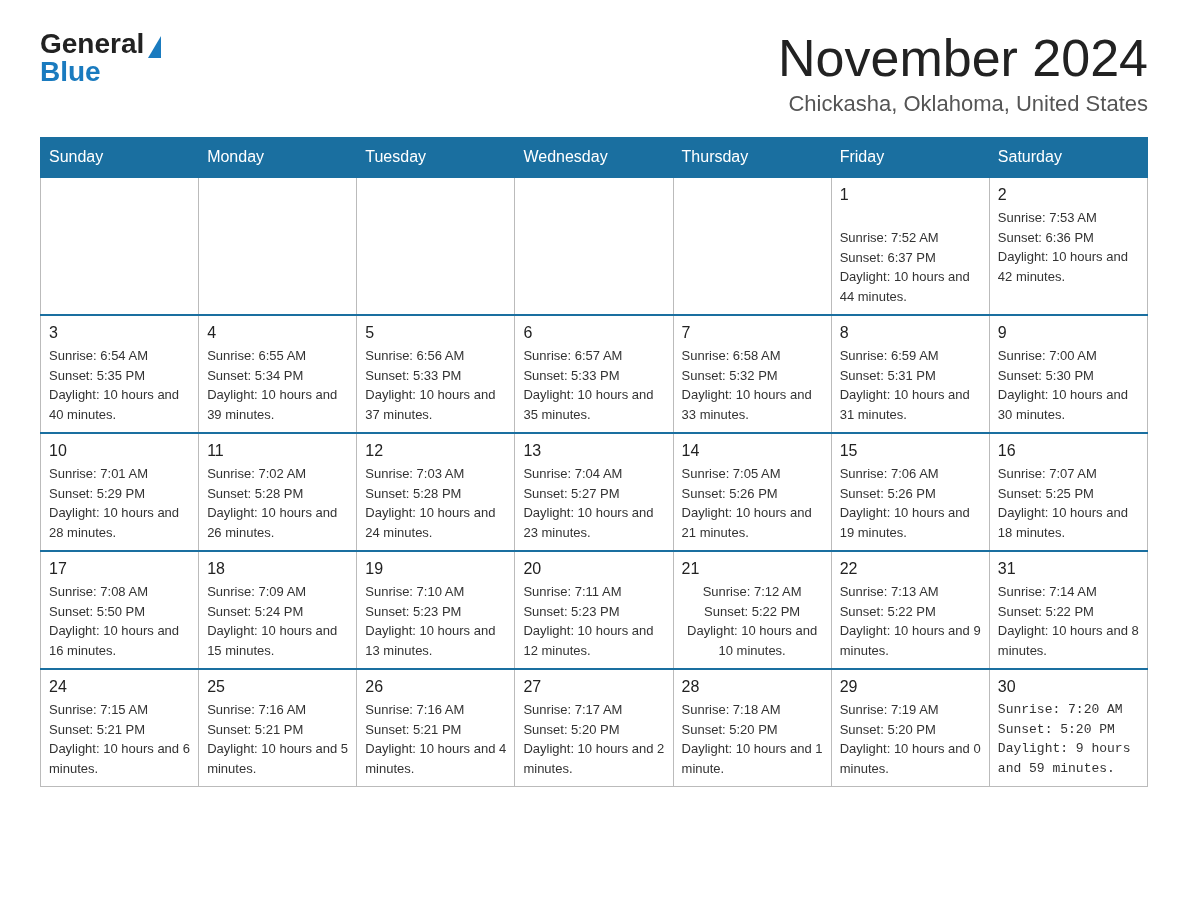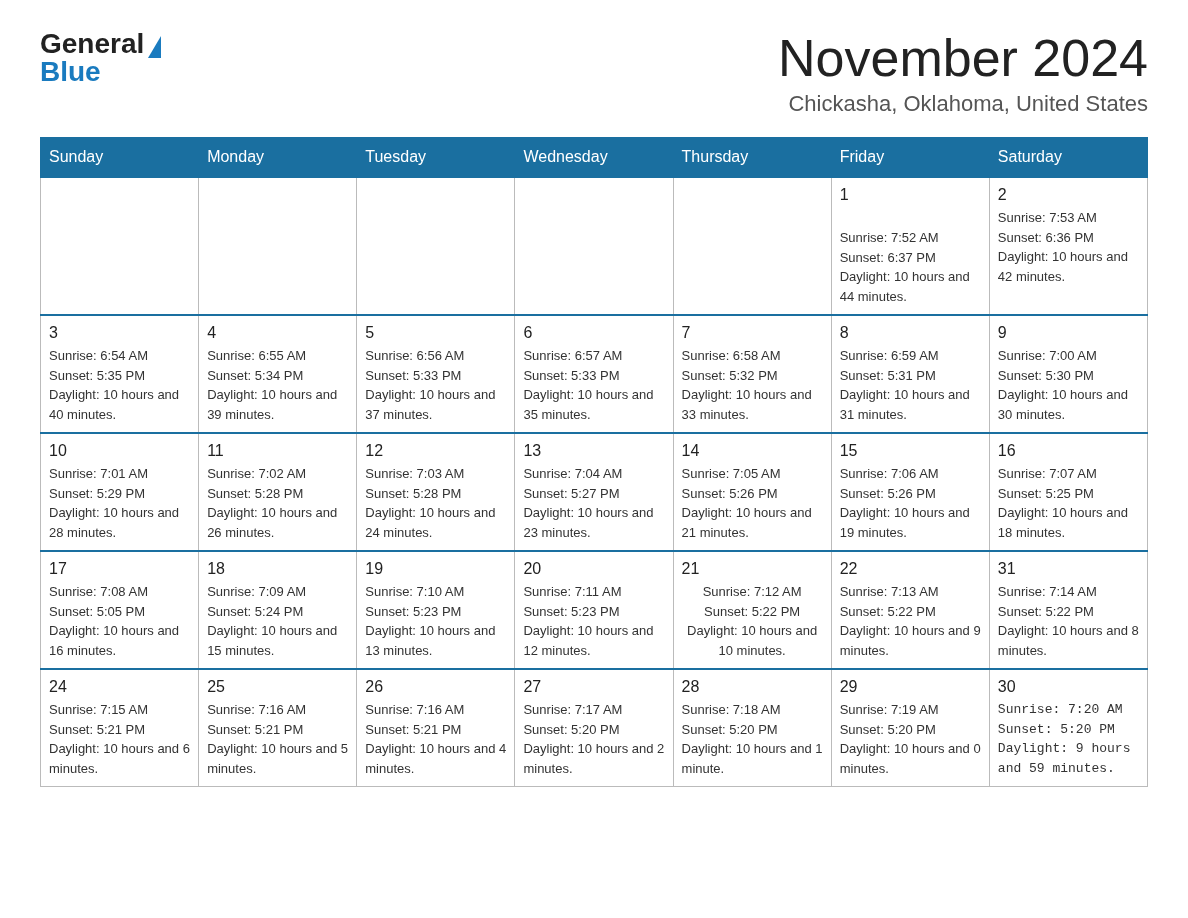--- a/index.html
+++ b/index.html
@@ -226,21 +226,21 @@
           <span class="day-number">16</span>
           <div class="day-info" style="white-space: pre-line;">Sunrise: 7:07 AM
 Sunset: 5:25 PM
 Daylight: 10 hours and 18 minutes.</div>
         </td>
       </tr>
       <tr>
         <td>
           <span class="day-number">17</span>
           <div class="day-info" style="white-space: pre-line;">Sunrise: 7:08 AM
-Sunset: 5:05 PM
+Sunset: 5:50 PM
 Daylight: 10 hours and 16 minutes.</div>
         </td>
         <td>
           <span class="day-number">18</span>
           <div class="day-info" style="white-space: pre-line;">Sunrise: 7:09 AM
 Sunset: 5:24 PM
 Daylight: 10 hours and 15 minutes.</div>
         </td>
         <td>
           <span class="day-number">19</span>

